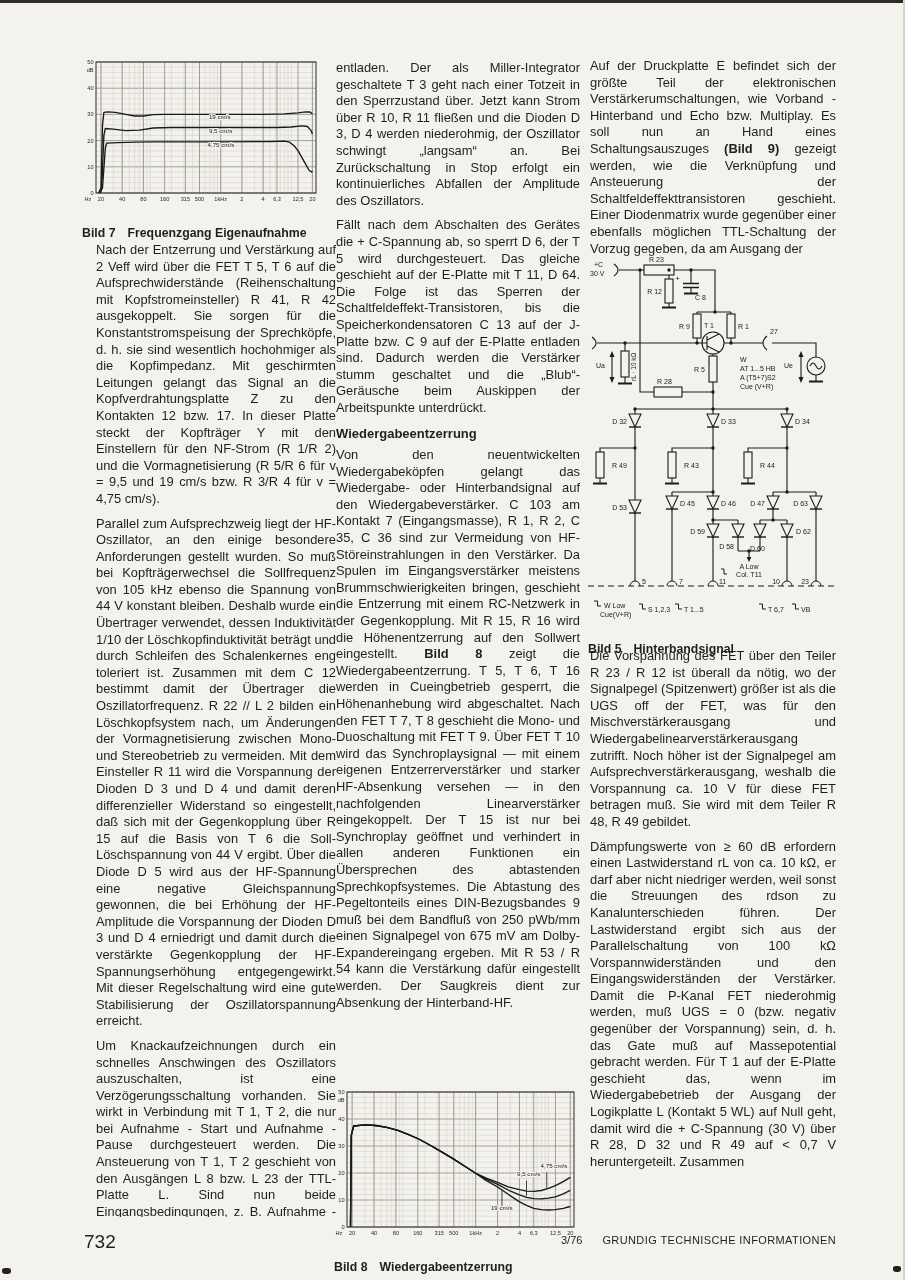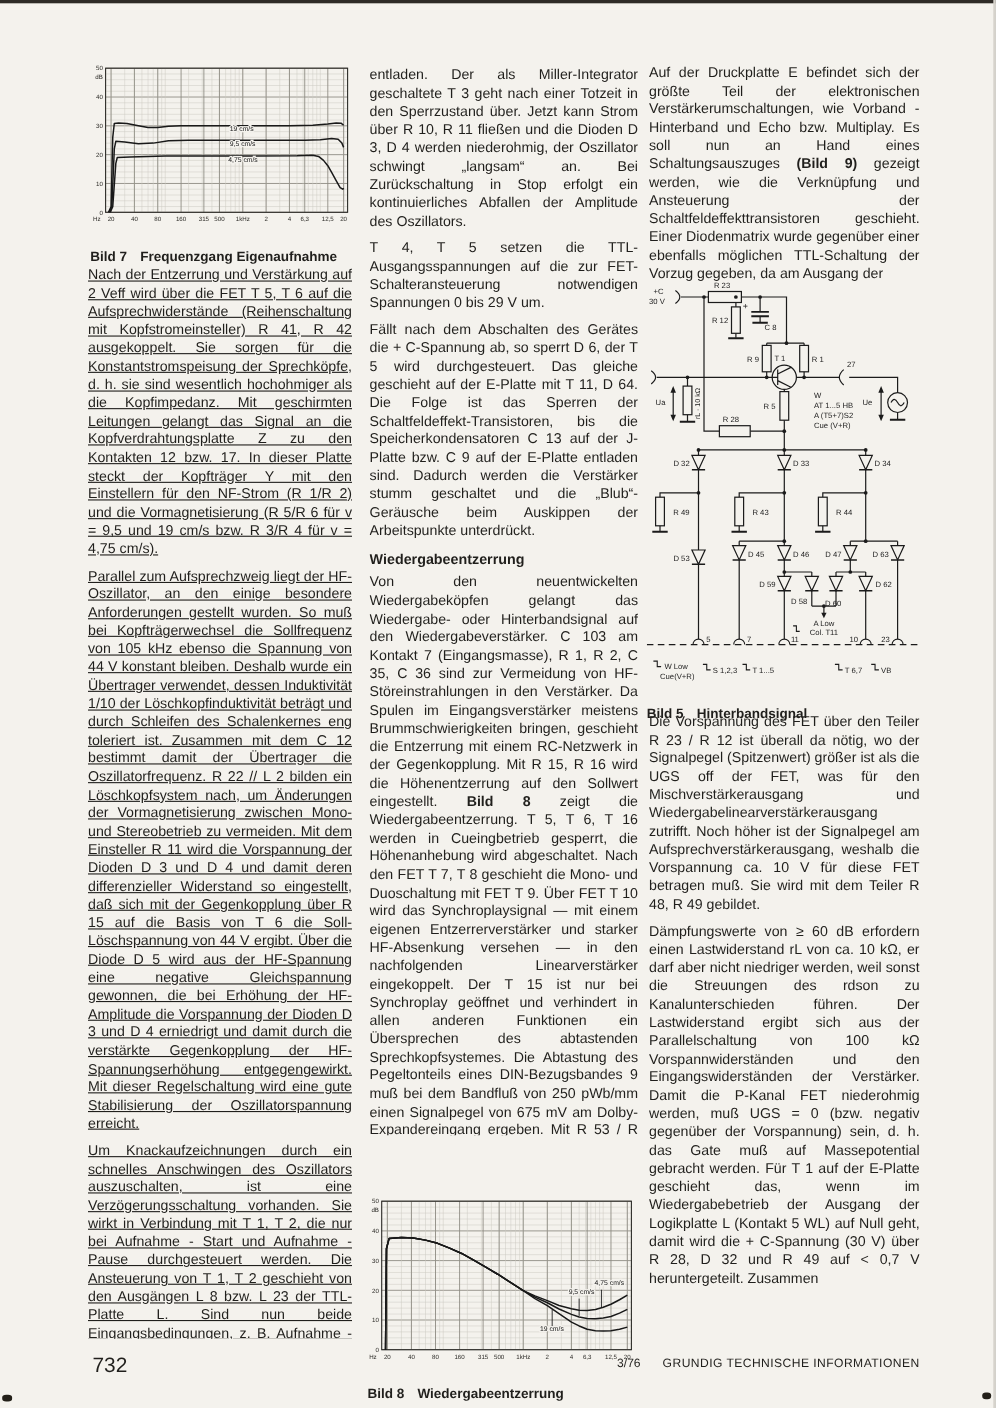--- a/index.html
+++ b/index.html
@@ -123,29 +123,28 @@
         <polyline points="18.2,135.0 20.5,129.8 23.3,90.5 24.6,85.2 36.1,84.7 52.6,84.2 68.2,83.9 138.7,83.9 188.0,83.6 202.4,83.1 207.6,84.2 212.1,87.8 216.0,92.6 219.5,98.8 223.6,106.2 227.2,112.5 229.6,114.0 230.4,113.0" fill="none" stroke="#191919" stroke-width="1.35" stroke-linejoin="round"></polyline>
         <text x="126.90303517923371" y="61.116000000000014" font-size="6.2" fill="#191919" font-family="Liberation Sans, sans-serif" stroke="#f4f2ed" stroke-width="2.2" paint-order="stroke">19 cm/s</text>
         <text x="126.90303517923371" y="75.00200000000001" font-size="6.2" fill="#191919" font-family="Liberation Sans, sans-serif" stroke="#f4f2ed" stroke-width="2.2" paint-order="stroke">9,5 cm/s</text>
         <text x="125.52206457416506" y="89.412" font-size="6.2" fill="#191919" font-family="Liberation Sans, sans-serif" stroke="#f4f2ed" stroke-width="2.2" paint-order="stroke">4,75 cm/s</text>
       </svg>
     <div class="cap">
       <b class="cl">Bild 7</b><b>Frequenzgang Eigenaufnahme</b>
     </div>
   </div>
 
-  <div class="col" style="left:80px;top:242px;width:240px;height:975px;text-decoration:underline;">
+  <div class="col" style="left:96px;top:242px;width:240px;height:975px;">
     <p>Nach der Entzerrung und Verstärkung auf 2 Veff wird über die FET T 5, T 6 auf die Aufsprechwiderstände (Reihenschaltung mit Kopfstromeinsteller) R 41, R 42 ausgekoppelt. Sie sorgen für die Konstantstromspeisung der Sprechköpfe, d. h. sie sind wesentlich hochohmiger als die Kopfimpedanz. Mit geschirmten Leitungen gelangt das Signal an die Kopfverdrahtungsplatte Z zu den Kontakten 12 bzw. 17. In dieser Platte steckt der Kopfträger Y mit den Einstellern für den NF-Strom (R 1/R 2) und die Vormagnetisierung (R 5/R 6 für v = 9,5 und 19 cm/s bzw. R 3/R 4 für v = 4,75 cm/s).</p>
     <p>Parallel zum Aufsprechzweig liegt der HF-Oszillator, an den einige besondere Anforderungen gestellt wurden. So muß bei Kopfträgerwechsel die Sollfrequenz von 105 kHz ebenso die Spannung von 44 V konstant bleiben. Deshalb wurde ein Übertrager verwendet, dessen Induktivität 1/10 der Löschkopfinduktivität beträgt und durch Schleifen des Schalenkernes eng toleriert ist. Zusammen mit dem C 12 bestimmt damit der Übertrager die Oszillatorfrequenz. R 22 // L 2 bilden ein Löschkopfsystem nach, um Änderungen der Vormagnetisierung zwischen Mono- und Stereobetrieb zu vermeiden. Mit dem Einsteller R 11 wird die Vorspannung der Dioden D 3 und D 4 und damit deren differenzieller Widerstand so eingestellt, daß sich mit der Gegenkopplung über R 15 auf die Basis von T 6 die Soll-Löschspannung von 44 V ergibt. Über die Diode D 5 wird aus der HF-Spannung eine negative Gleichspannung gewonnen, die bei Erhöhung der HF-Amplitude die Vorspannung der Dioden D 3 und D 4 erniedrigt und damit durch die verstärkte Gegenkopplung der HF-Spannungserhöhung entgegengewirkt. Mit dieser Regelschaltung wird eine gute Stabilisierung der Oszillatorspannung erreicht.</p>
     <p>Um Knackaufzeichnungen durch ein schnelles Anschwingen des Oszillators auszuschalten, ist eine Verzögerungsschaltung vorhanden. Sie wirkt in Verbindung mit T 1, T 2, die nur bei Aufnahme - Start und Aufnahme - Pause durchgesteuert werden. Die Ansteuerung von T 1, T 2 geschieht von den Ausgängen L 8 bzw. L 23 der TTL-Platte L. Sind nun beide Eingangsbedingungen, z. B. Aufnahme - Start erfüllt, kann sich C 1 über R 5</p>
   </div>
 
   <div class="col" style="left:336px;top:60px;width:244px;height:972px;">
     <p>entladen. Der als Miller-Integrator geschaltete T 3 geht nach einer Totzeit in den Sperrzustand über. Jetzt kann Strom über R 10, R 11 fließen und die Dioden D 3, D 4 werden niederohmig, der Oszillator schwingt „langsam“ an. Bei Zurückschaltung in Stop erfolgt ein kontinuierliches Abfallen der Amplitude des Oszillators.</p>
-    <p>T 4, T 5 setzen die TTL-Ausgangsspannungen auf die zur FET-Schalteransteuerung notwendigen Spannungen 0 bis 29 V um.</p>
     <p>Fällt nach dem Abschalten des Gerätes die + C-Spannung ab, so sperrt D 6, der T 5 wird durchgesteuert. Das gleiche geschieht auf der E-Platte mit T 11, D 64. Die Folge ist das Sperren der Schaltfeldeffekt-Transistoren, bis die Speicherkondensatoren C 13 auf der J-Platte bzw. C 9 auf der E-Platte entladen sind. Dadurch werden die Verstärker stumm geschaltet und die „Blub“-Geräusche beim Auskippen der Arbeitspunkte unterdrückt.</p>
     <h3>Wiedergabeentzerrung</h3>
     <p><span>Von den neuentwickelten Wiedergabeköpfen gelangt das Wiedergabe- oder Hinterbandsignal auf den Wiedergabeverstärker. C 103 am Kontakt 7 (Eingangsmasse), R 1, R 2, C 35, C 36 sind zur Vermeidung von HF-Störeinstrahlungen in den Verstärker. Da Spulen im Eingangsverstärker meistens Brummschwierigkeiten bringen, geschieht die Entzerrung mit einem RC-Netzwerk in der Gegenkopplung. Mit R 15, R 16 wird die Höhenentzerrung auf den Sollwert eingestellt. </span><b>Bild 8</b><span> zeigt die Wiedergabeentzerrung. T 5, T 6, T 16 werden in Cueingbetrieb gesperrt, die Höhenanhebung wird abgeschaltet. Nach den FET T 7, T 8 geschieht die Mono- und Duoschaltung mit FET T 9. Über FET T 10 wird das Synchroplaysignal — mit einem eigenen Entzerrerverstärker und starker HF-Absenkung versehen — in den nachfolgenden Linearverstärker eingekoppelt. Der T 15 ist nur bei Synchroplay geöffnet und verhindert in allen anderen Funktionen ein Übersprechen des abtastenden Sprechkopfsystemes. Die Abtastung des Pegeltonteils eines DIN-Bezugsbandes 9 muß bei dem Bandfluß von 250 pWb/mm einen Signalpegel von 675 mV am Dolby-Expandereingang ergeben. Mit R 53 / R 54 kann die Verstärkung dafür eingestellt werden. Der Saugkreis dient zur Absenkung der Hinterband-HF.</span></p>
   </div>
 
   <div class="figure" style="left:334px;top:1088px;">
     <svg id="fig8-svg" viewBox="0 0 246 154" width="246" height="154">
         <line x1="13" y1="139" x2="240" y2="139" stroke="#8d8b82" stroke-width="0.8"></line>
         <line x1="13" y1="133.6" x2="240" y2="133.6" stroke="#cbc9c1" stroke-width="0.45"></line>
         <line x1="13" y1="128.2" x2="240" y2="128.2" stroke="#cbc9c1" stroke-width="0.45"></line>

